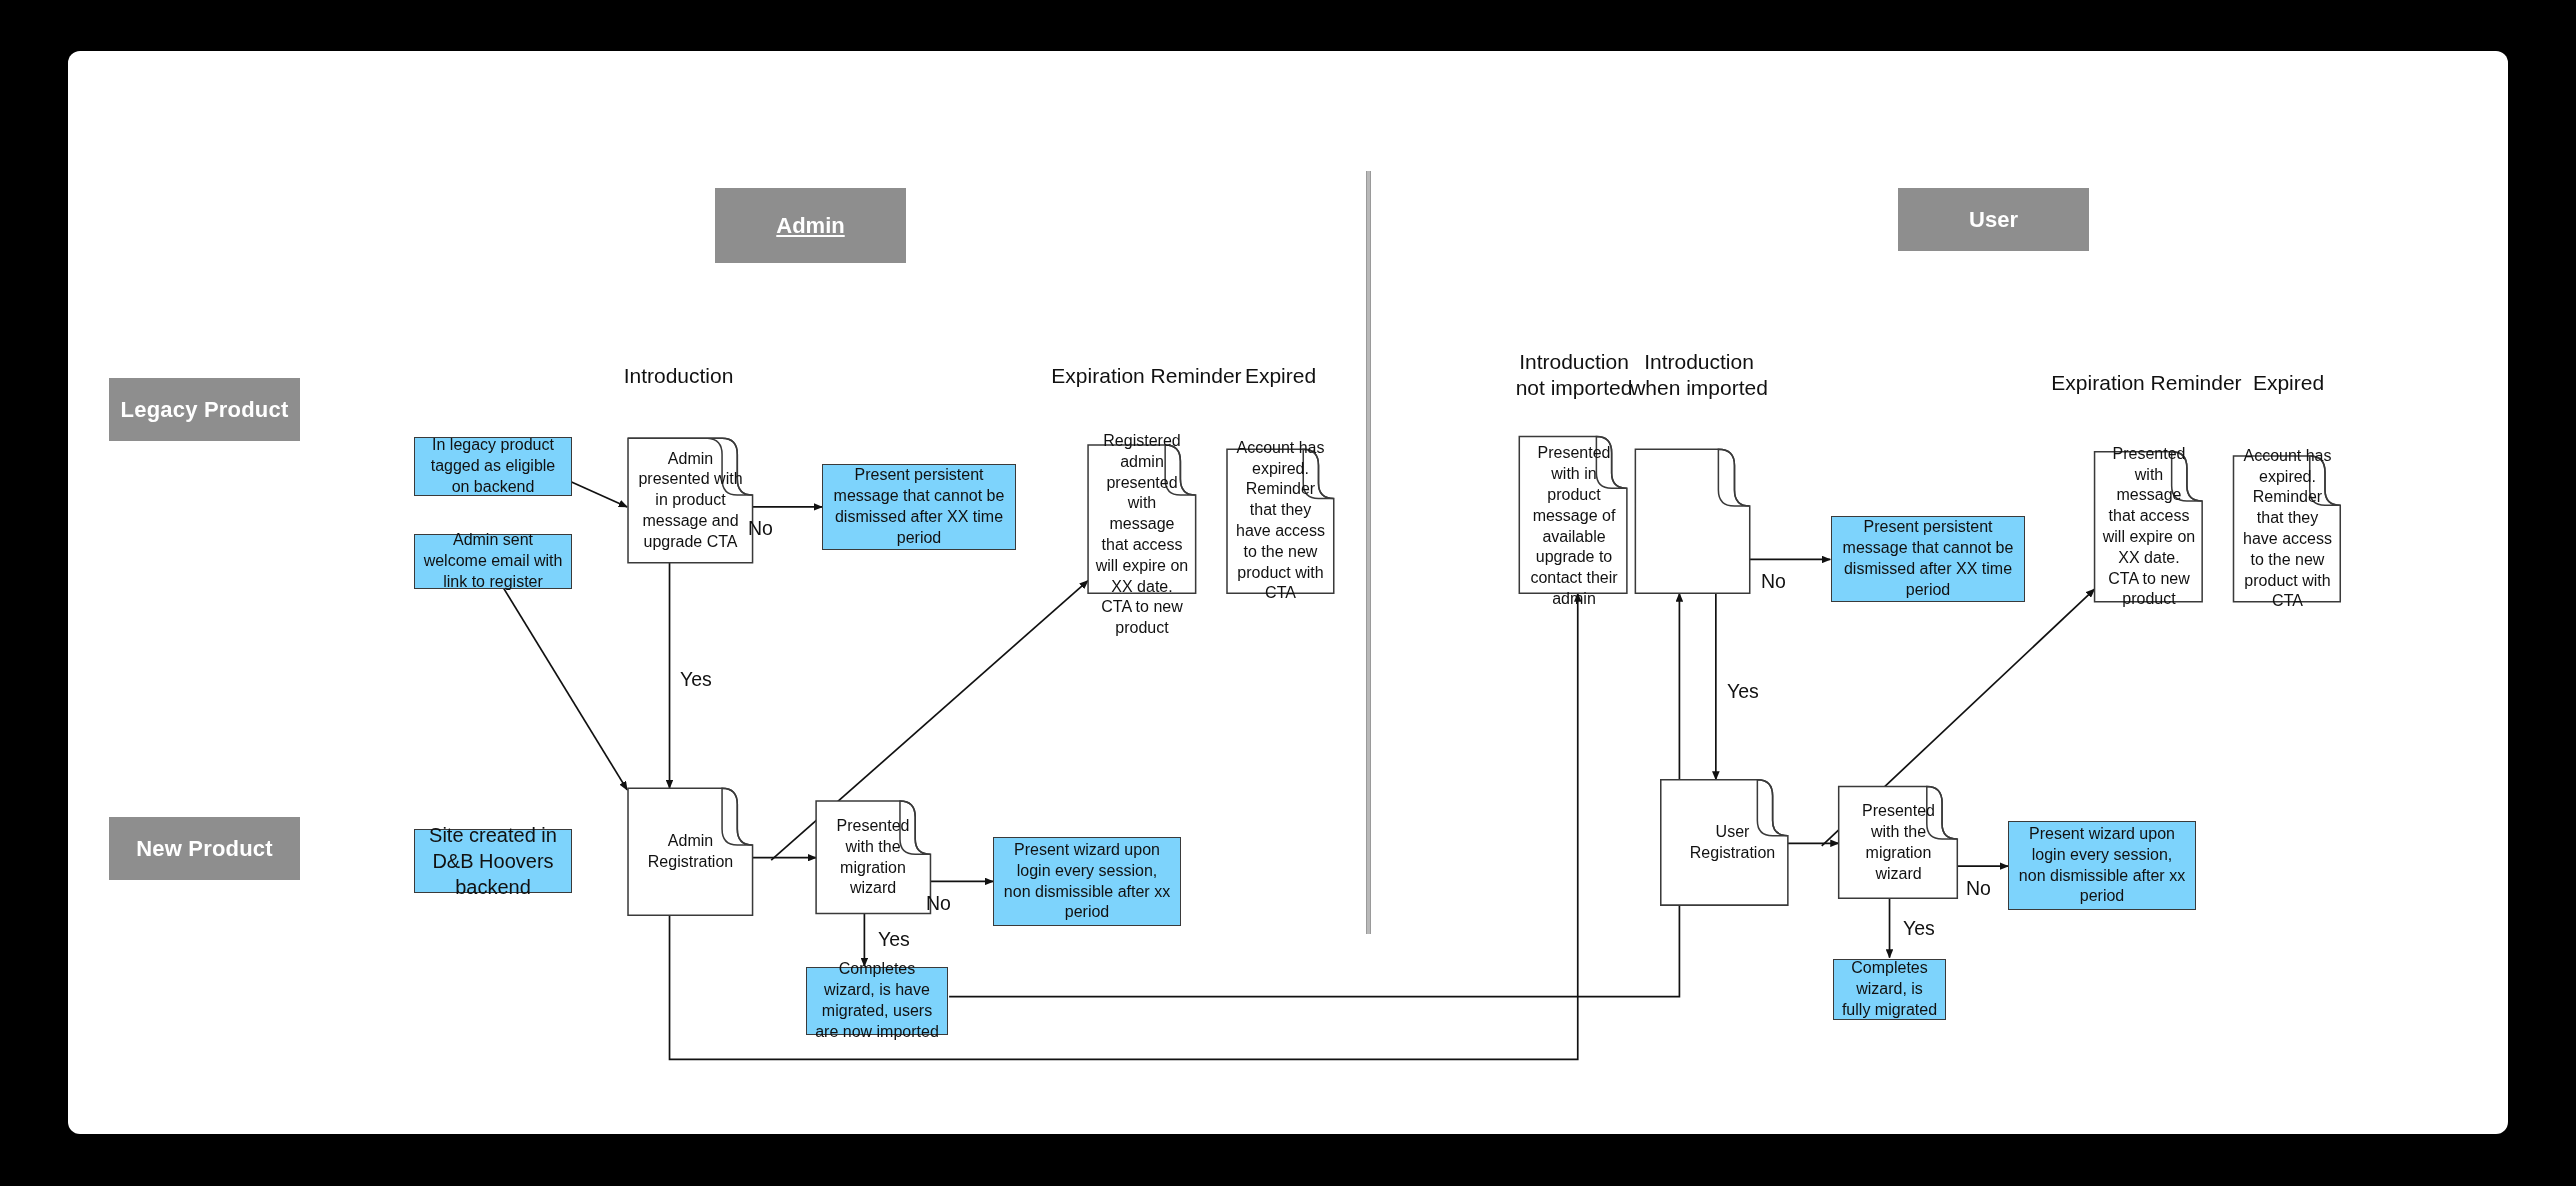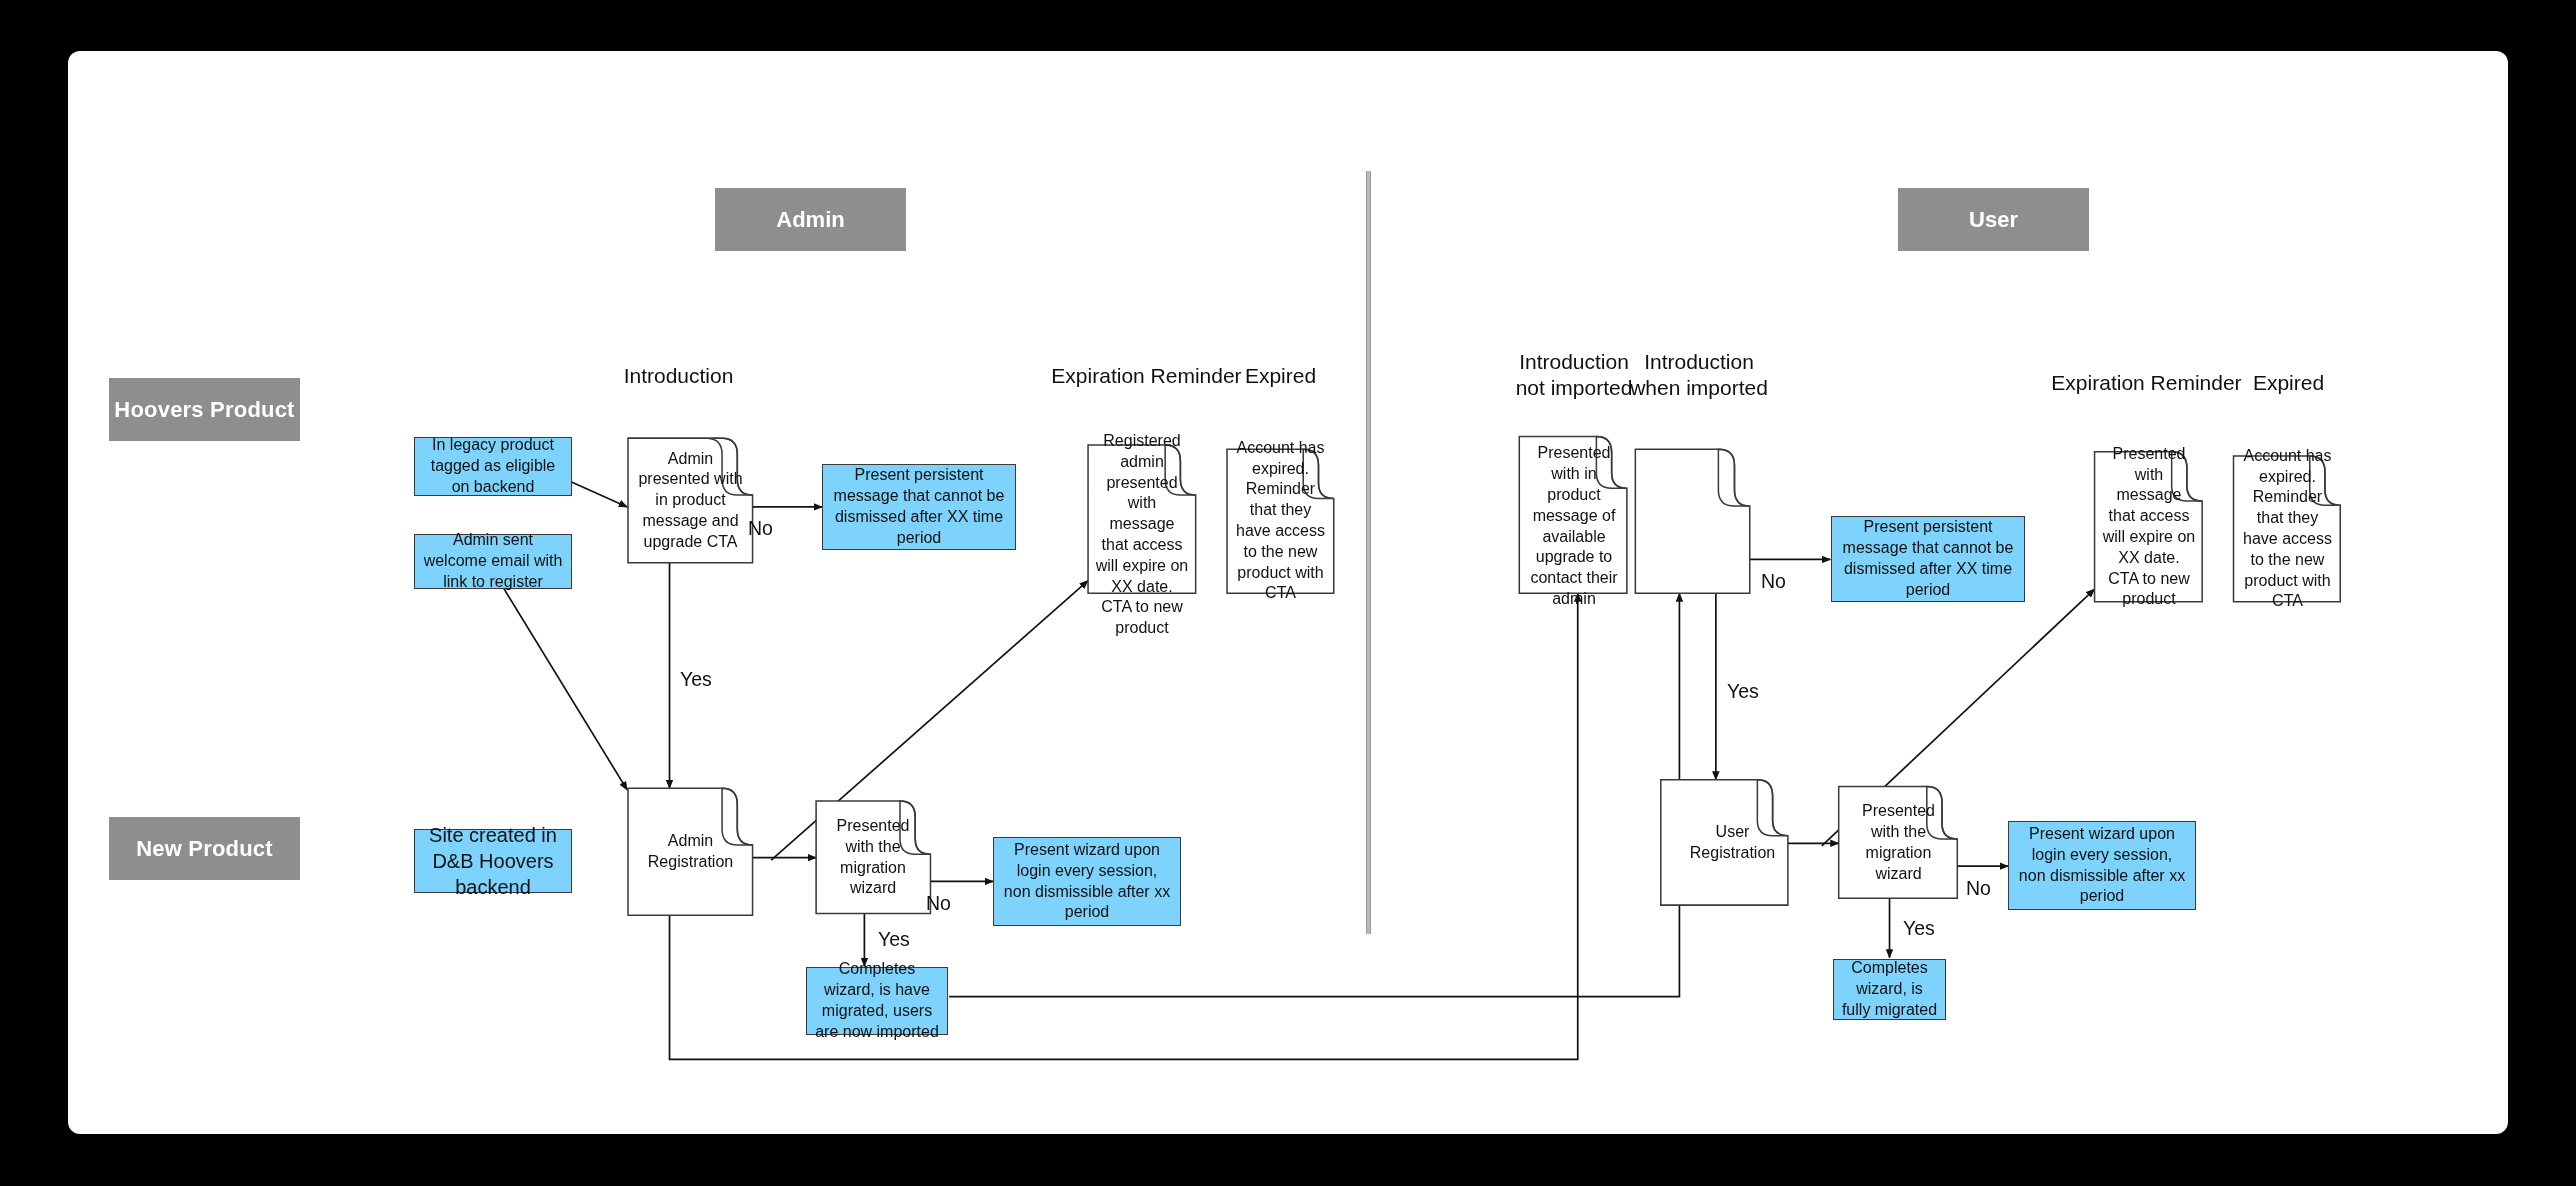--- a/index.html
+++ b/index.html
@@ -87,29 +87,29 @@
         <path d="M982,885 Q1000,885 1000,904 L1000,930 Q1000,948 1018,948 L1000,948 Q982,948 982,930 Z" fill="none"></path>
         <path d="M1880,860 L1994,860 Q2012,860 2012,879 L2012,908 Q2012,926 2030,926 L2030,1008 L1880,1008 Z"></path>
         <path d="M1994,860 Q2012,860 2012,879 L2012,908 Q2012,926 2030,926 L2012,926 Q1994,926 1994,908 Z" fill="none"></path>
         <path d="M2090,868 L2194,868 Q2212,868 2212,887 L2212,912 Q2212,930 2230,930 L2230,1000 L2090,1000 Z"></path>
         <path d="M2194,868 Q2212,868 2212,887 L2212,912 Q2212,930 2230,930 L2212,930 Q2194,930 2194,912 Z" fill="none"></path>
       </g>
     </svg>
 
     <div class="vdiv" style="left:1298px;top:120px;height:763px;"></div>
 
-    <div class="swim-pill" style="left:647px;top:137px;width:191px;height:63px;font-size:22px;">
+    <div class="swim-pill" style="left:647px;top:137px;width:191px;height:75px;font-size:22px;text-decoration:underline;">
       <span>Admin</span>
     </div>
     <div class="swim-pill" style="left:1830px;top:137px;width:191px;height:63px;font-size:22px;">
       <span>User</span>
     </div>
 
     <div class="lane-pill" style="left:41px;top:327px;width:191px;height:63px;font-size:22px;">
-      <span>Hoovers Product</span>
+      <span>Legacy Product</span>
     </div>
     <div class="lane-pill" style="left:41px;top:766px;width:191px;height:63px;font-size:22px;">
       <span>New Product</span>
     </div>
 
     <div class="colhdr" style="left:513px;top:312px;width:195px;font-size:21px;">Introduction</div>
     <div class="colhdr" style="left:966px;top:312px;width:225px;font-size:21px;">Expiration Reminder</div>
     <div class="colhdr" style="left:1151px;top:312px;width:123px;font-size:21px;">Expired</div>
     <div class="colhdr" style="left:1417px;top:298px;width:178px;font-size:21px;">Introduction
 not imported</div>

